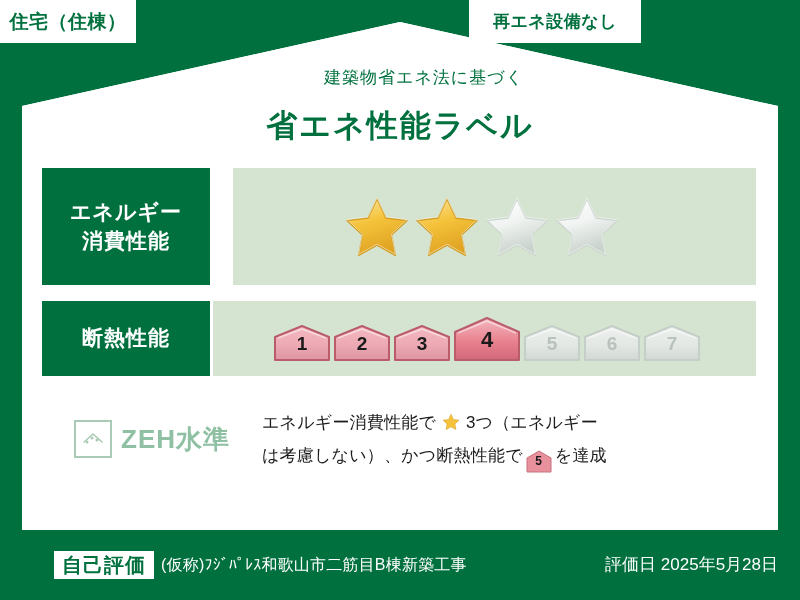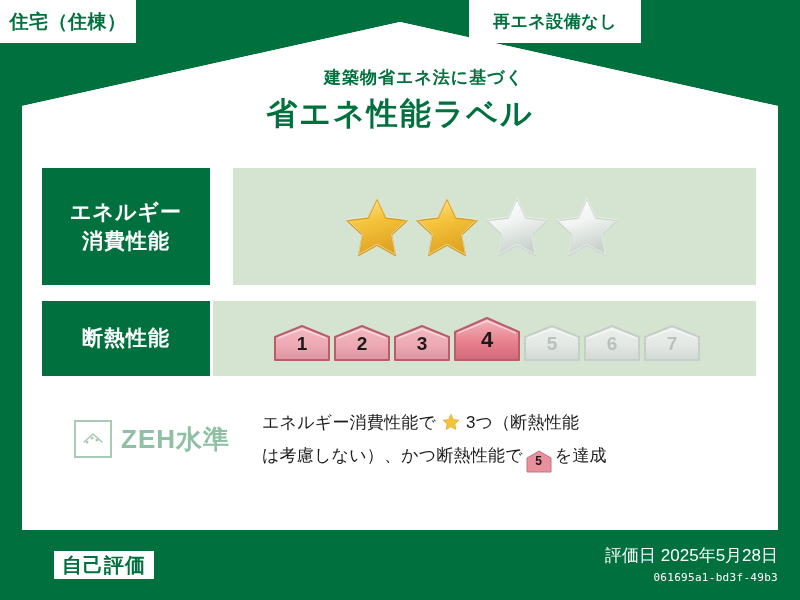--- a/index.html
+++ b/index.html
@@ -59,30 +59,30 @@
   
   #title-block {
     position: absolute;
     left: 0; top: 68px;
     width: 800px;
     text-align: center;
     color: #00713e;
   }
   #title-sub {
     font-size: 17px;
-    font-weight: bold;
+    font-weight: normal;
     letter-spacing: 1px;
     line-height: 1.2;
     margin-left: 48px;
   }
   #title-main {
     font-size: 31px;
     font-weight: bold;
     letter-spacing: 2px;
-    margin-top: 7px;
+    margin-top: 19px;
     line-height: 1.2;
   }
 
   
   .perf-row {
     position: absolute;
     left: 42px;
     width: 714px;
     display: flex;
     align-items: stretch;
@@ -451,33 +451,33 @@
           <circle cx="17" cy="14" r="1.5" fill="#a9cbb5"></circle>
         </svg>
       </div>
       <div id="zeh-text">ZEH水準</div>
     </div>
     <div id="zeh-desc">
       <span>エネルギー消費性能で</span><span class="inline-star">
         <svg width="18" height="18" viewBox="0 0 24 24" aria-hidden="true">
           <path d="M12 1.8 L15.2 8.6 L22.6 9.5 L17.2 14.6 L18.6 22 L12 18.4 L5.4 22 L6.8 14.6 L1.4 9.5 L8.8 8.6 Z" fill="#f5c33b" stroke="#d8a326" stroke-width="0.8" stroke-linejoin="round"></path>
         </svg>
-      </span><span>3つ（断熱性能</span><br>
+      </span><span>3つ（エネルギー</span><br>
       <span>は考慮しない）、かつ断熱性能で</span><span class="inline-grade">
         <svg width="26" height="23" viewBox="0 0 26 23" aria-hidden="true">
           <path d="M1 22 L1 8 L13 1 L25 8 L25 22 Z" fill="#e8909c" stroke="#c9707e" stroke-width="1"></path>
         </svg>
         <span>5</span>
       </span><span>を達成</span>
     </div>
   </div>
 
   <div id="footer">
     <div id="footer-left">
       <div id="eval-badge">自己評価</div>
+      <div id="building-name">(仮称)ﾌｼﾞﾊﾟﾚｽ和歌山市二筋目B棟新築工事</div>
     </div>
     <div id="footer-right">
       <div id="eval-date">評価日 2025年5月28日</div>
-      <div id="doc-id">061695a1-bd3f-49b3</div>
     </div>
   </div>
 
 </div>
 
 </body></html>

